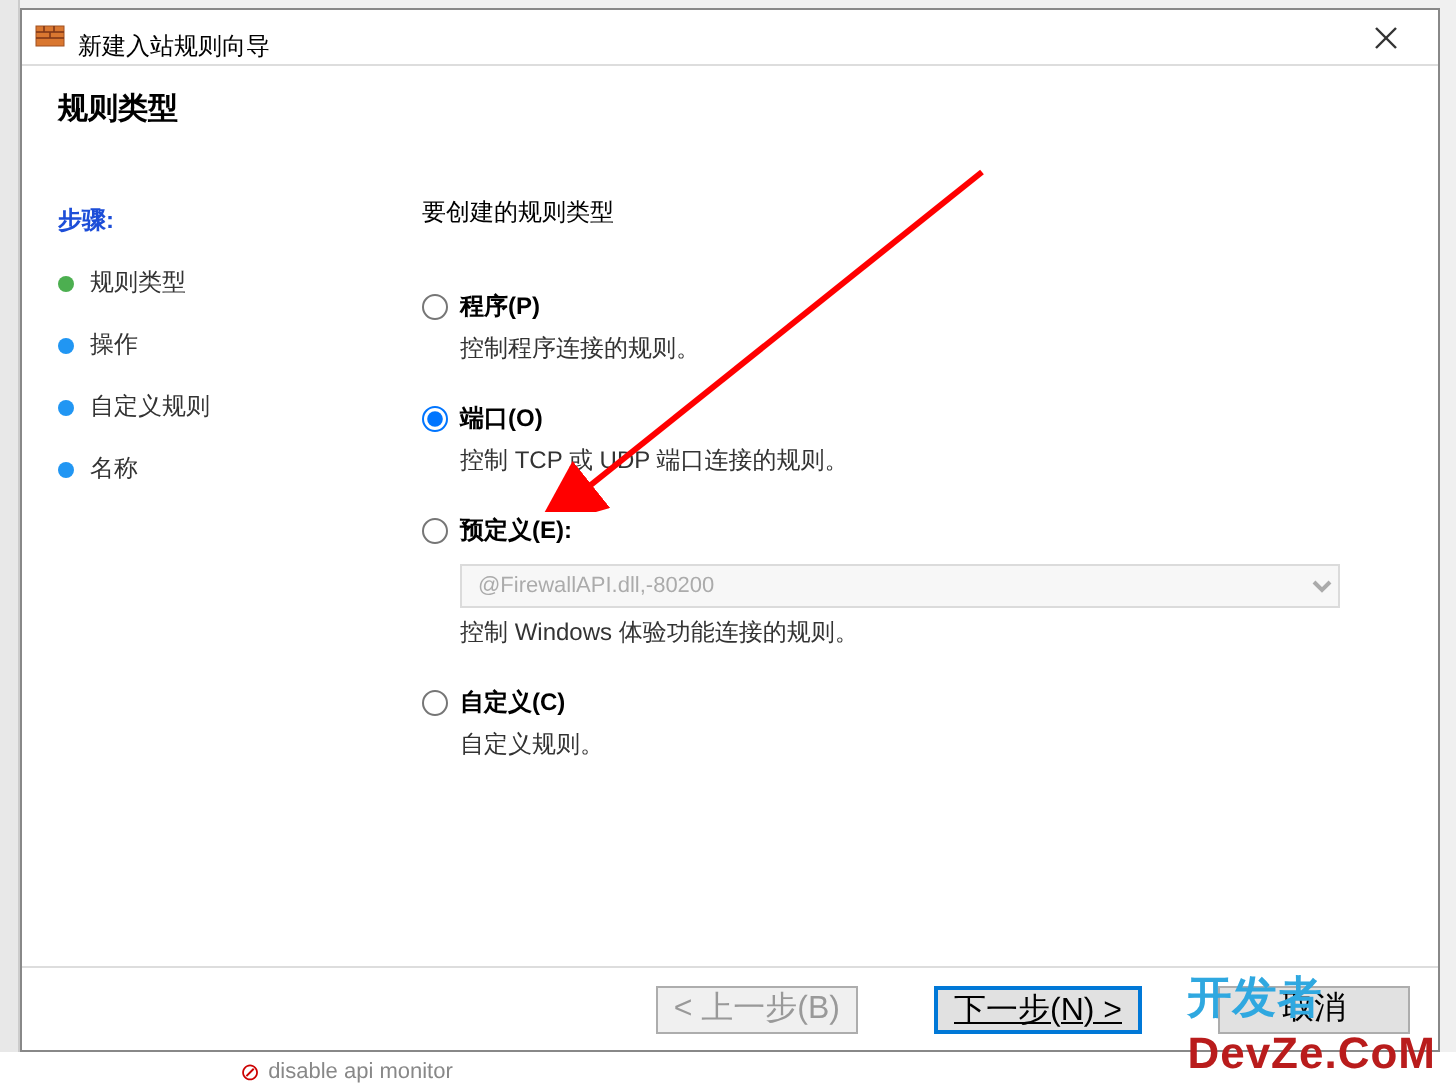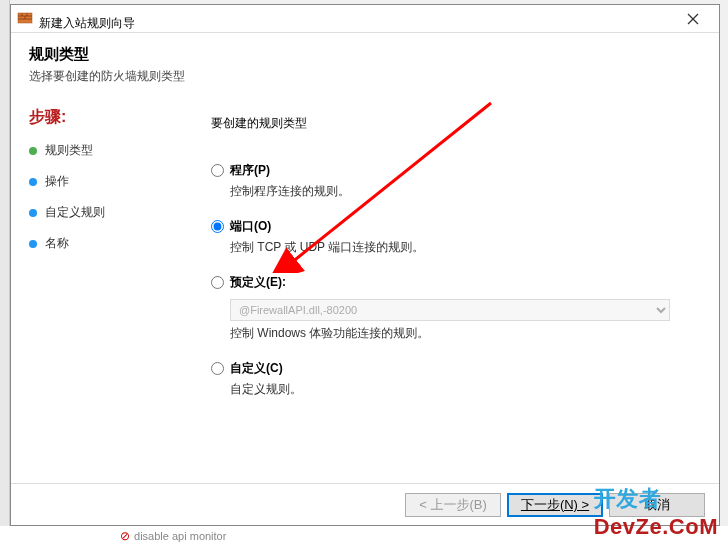--- a/index.html
+++ b/index.html
@@ -78,24 +78,25 @@
       display: flex;
       background: #fff;
       overflow: hidden;
     }
     .steps-panel {
       width: 180px;
       padding: 14px 12px 12px 18px;
       background: #fff;
     }
     .steps-header {
-      font-size: 16px;
+      font-size: 12px;
       font-weight: bold;
-      color: #b91c1c;
+      color: #1d4ed8;
       margin-bottom: 14px;
+      margin-top: 12px;
     }
     .step {
       display: flex;
       align-items: center;
       margin-bottom: 14px;
       font-size: 12px;
     }
     .step-bullet {
       width: 8px;
       height: 8px;
@@ -167,25 +168,26 @@
       align-items: center;
       justify-content: flex-end;
       padding: 0 14px;
       gap: 6px;
       border-top: 1px solid #ddd;
       background: #fff;
     }
     .wiz-btn {
       min-width: 96px;
       height: 24px;
-      font-size: 13px;
+      font-size: 16px;
       border: 1px solid #adadad;
       background: #e1e1e1;
       cursor: pointer;
       padding: 0 8px;
+      margin-left: 32px;
     }
     .wiz-btn:disabled {
       color: #999;
       background: #f0f0f0;
       cursor: default;
     }
     .wiz-btn.default {
       border: 2px solid #0078d7;
       text-decoration: underline;
     }
@@ -254,21 +256,20 @@
     <div class="close-btn">
       <svg width="12" height="12" viewBox="0 0 12 12">
         <line x1="1" y1="1" x2="11" y2="11" stroke="currentColor" stroke-width="1.2"></line>
         <line x1="11" y1="1" x2="1" y2="11" stroke="currentColor" stroke-width="1.2"></line>
       </svg>
     </div>
   </div>
 
   <div class="header">
     <div class="header-title">规则类型</div>
-    <div class="header-subtitle">选择要创建的防火墙规则类型</div>
   </div>
 
   <div class="content">
 
     <div class="steps-panel">
       <div class="steps-header">步骤:</div>
 
       <div class="step">
         <span class="step-bullet bullet-green"></span>
         <span class="step-label">规则类型</span>

